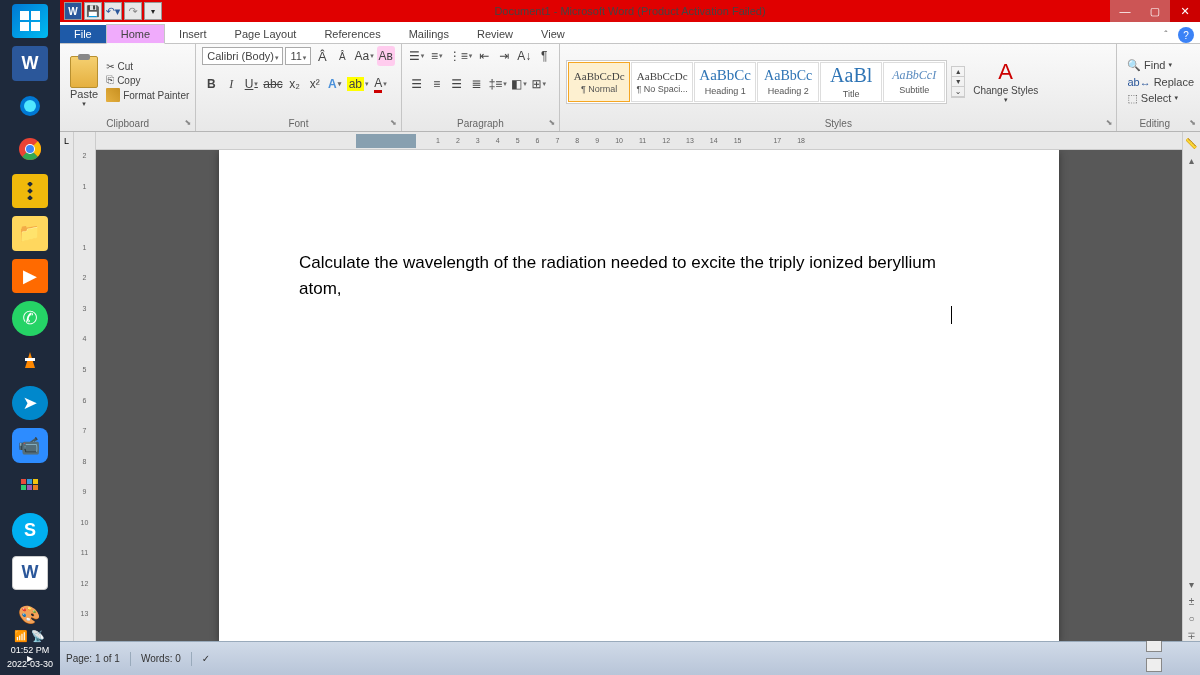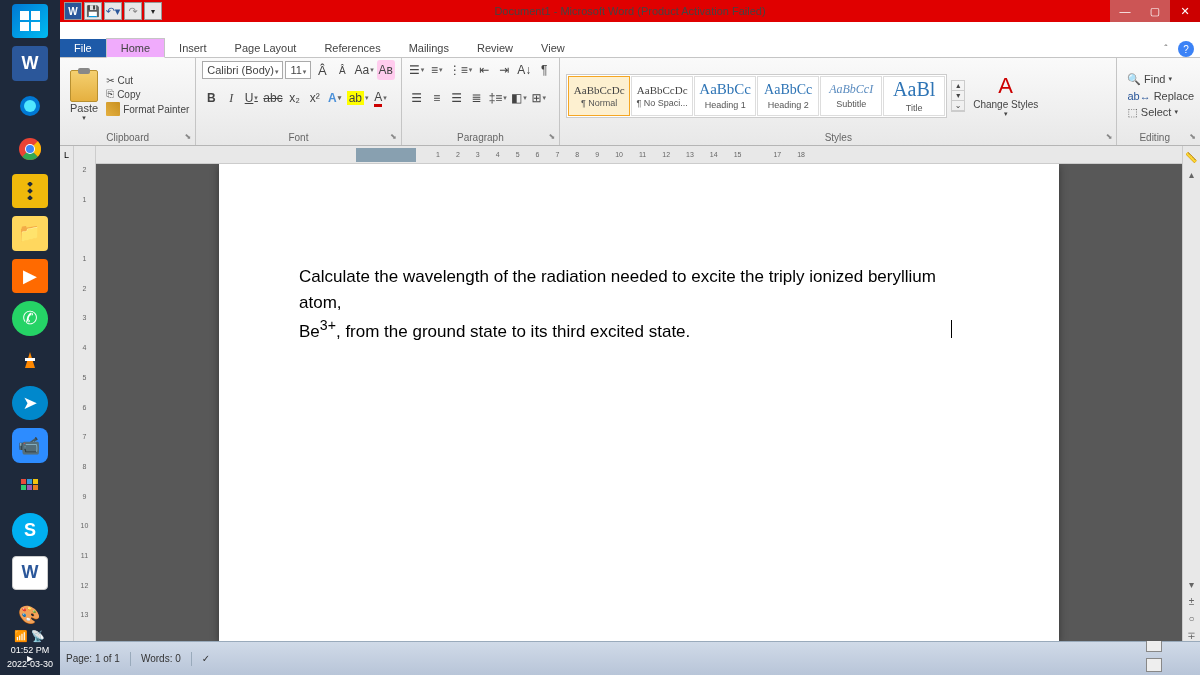--- a/index.html
+++ b/index.html
@@ -13,21 +13,21 @@
 .main { flex:1; display:flex; flex-direction:column; height:675px; }
 
 .titlebar { height:22px; background:#e00000; color:#222; display:flex; align-items:center; font-size:11px; position:relative; }
 .titlebar-qat { display:flex; align-items:center; gap:2px; padding-left:4px; }
 .qat-btn { width:18px; height:18px; display:flex; align-items:center; justify-content:center; font-size:11px; background:#e8e8e8; border:1px solid #999; cursor:pointer; }
 .titlebar-title { position:absolute; left:50%; transform:translateX(-50%); color:#444; }
 .titlebar-ctrl { position:absolute; right:0; display:flex; }
 .titlebar-ctrl div { width:30px; height:22px; display:flex; align-items:center; justify-content:center; font-size:11px; cursor:pointer; color:#fff; }
 .titlebar-ctrl .close { background:#c00; }
 
-.tabbar { height:36px; background:#fff; display:flex; align-items:flex-end; border-bottom:1px solid #c5c5c5; position:relative; }
+.tabbar { height:22px; background:#fff; display:flex; align-items:flex-end; border-bottom:1px solid #c5c5c5; position:relative; }
 .file-tab { background:#1e5aa8; color:#fff; padding:3px 14px; font-size:11px; cursor:pointer; }
 .tab { padding:3px 14px; font-size:11px; color:#444; cursor:pointer; }
 .tab.active { background:#f0abfc; border:1px solid #c5c5c5; border-bottom:1px solid #f8f8f8; margin-bottom:-1px; }
 .tabbar-right { position:absolute; right:6px; display:flex; gap:4px; align-items:center; }
 .tabbar-right div { width:16px; height:16px; border-radius:50%; background:#3b82f6; color:#fff; font-size:10px; display:flex; align-items:center; justify-content:center; cursor:pointer; }
 
 .ribbon { height:88px; background:linear-gradient(#fafafa,#e8e8e8); border-bottom:1px solid #b5b5b5; display:flex; font-size:11px; color:#444; }
 .rgroup { border-right:1px solid #c5c5c5; display:flex; flex-direction:column; padding:2px 6px 1px; }
 .rgroup-body { flex:1; display:flex; align-items:center; gap:4px; }
 .rgroup-label { text-align:center; font-size:10px; color:#666; padding:1px 0; position:relative; }
@@ -276,26 +276,26 @@
             </div>
             <div class="style-item">
               <div class="style-prev" style="font-size: 15px; color: rgb(46, 116, 181);">AaBbCc</div>
               <div class="style-name">Heading 1</div>
             </div>
             <div class="style-item">
               <div class="style-prev" style="font-size: 14px; color: rgb(46, 116, 181);">AaBbCc</div>
               <div class="style-name">Heading 2</div>
             </div>
             <div class="style-item">
+              <div class="style-prev" style="font-size: 20px; color: rgb(46, 116, 181);">AaBl</div>
+              <div class="style-name">Title</div>
+            </div>
+            <div class="style-item">
               <div class="style-prev" style="font-size: 12px; color: rgb(90, 139, 191); font-style: italic;">AaBbCcI</div>
               <div class="style-name">Subtitle</div>
-            </div>
-            <div class="style-item">
-              <div class="style-prev" style="font-size: 20px; color: rgb(46, 116, 181);">AaBl</div>
-              <div class="style-name">Title</div>
             </div>
           </div>
         <div class="style-scroll">
           <div>▴</div>
           <div>▾</div>
           <div>⌄</div>
         </div>
         <div class="change-styles">
           <div class="change-styles-icon">A</div>
           <span>Change Styles</span>
@@ -367,23 +367,20 @@
           <span>13</span>
           <span>14</span>
           <span>15</span>
           <span></span>
           <span>17</span>
           <span>18</span>
       </div>
       <div class="page-scroll">
         <div class="page">
           <div>Calculate the wavelength of the radiation needed to excite the triply ionized beryllium atom,</div>
-          <div>
-            <span>Be</span><sup>3+</sup><span>, from the ground state to its third excited state.</span>
-          </div>
         </div>
         <div class="cursor-ind"></div>
       </div>
     </div>
     <div class="rsidebar">
       <div>📏</div>
       <div>▴</div>
       <div style="flex:1"></div>
       <div>▾</div>
       <div>±</div>

